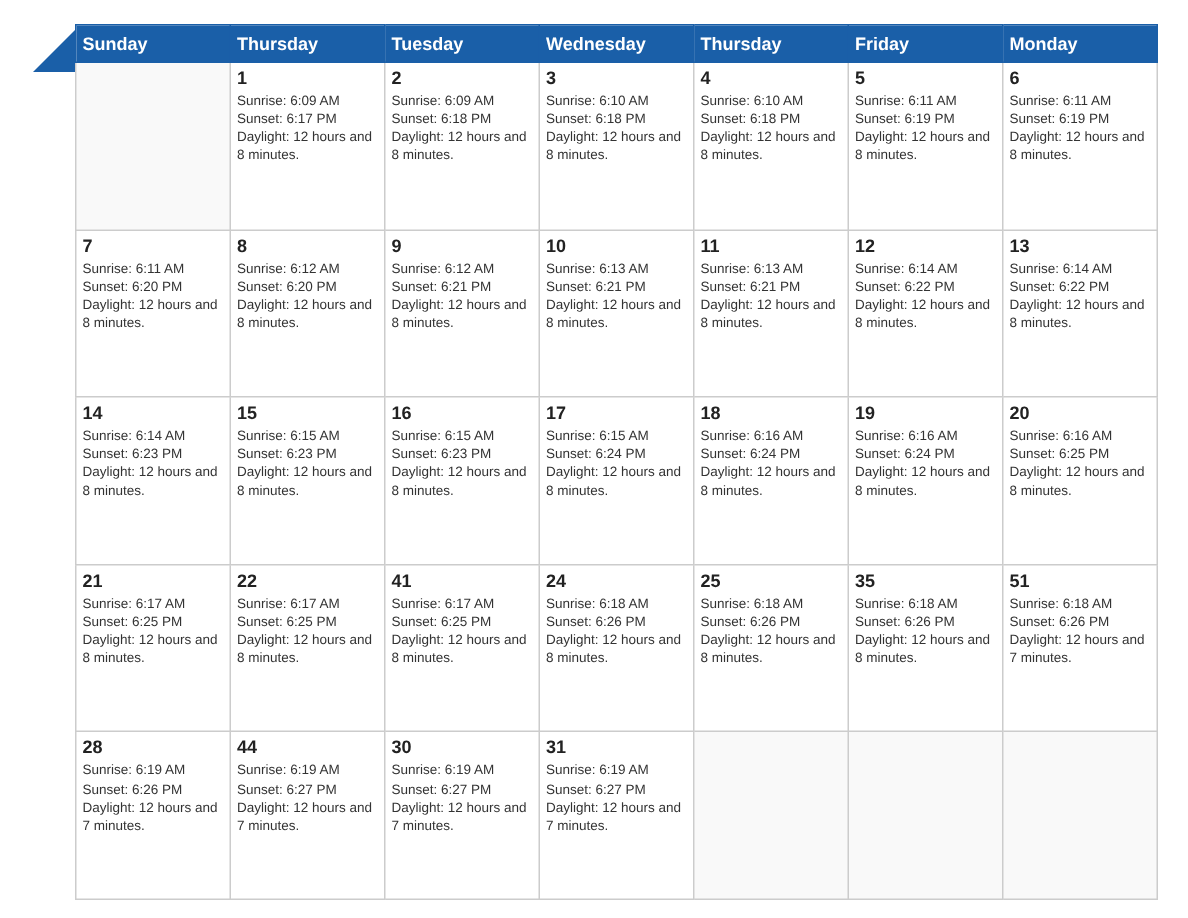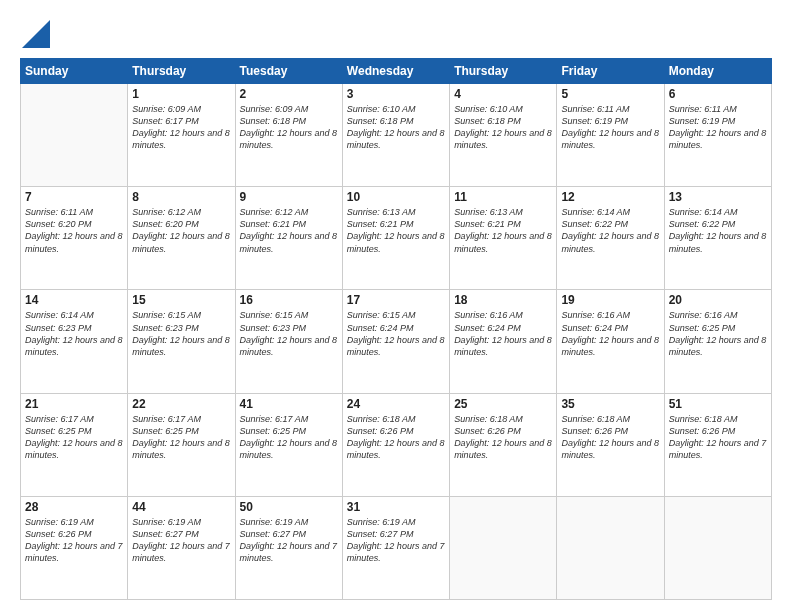--- a/index.html
+++ b/index.html
@@ -8,21 +8,20 @@
       background: #fff;
       width: 792px;
       height: 612px;
       overflow: hidden;
     }
     .page {
       width: 792px;
       height: 612px;
       padding: 16px 20px 12px 20px;
       display: flex;
-      flex-direction: column;
     }
     .header {
       display: flex;
       justify-content: space-between;
       align-items: flex-start;
       margin-bottom: 10px;
     }
     .logo {
       display: flex;
       align-items: center;
@@ -82,21 +81,20 @@
     .day-number {
       font-size: 12px;
       font-weight: bold;
       display: block;
       margin-bottom: 2px;
     }
     .day-info {
       font-size: 9px;
       color: #333;
       line-height: 1.35;
-      font-style: italic;
     }
     .empty-cell {
       background: #f9f9f9;
     }
   </style>
 </head>
 <body>
 
 <div class="page">
   <div class="header">
@@ -248,21 +246,21 @@
         <tr>
           <td>
             <span class="day-number">28</span>
             <div class="day-info">Sunrise: 6:19 AM<br>Sunset: 6:26 PM<br>Daylight: 12 hours and 7 minutes.</div>
           </td>
           <td>
             <span class="day-number">44</span>
             <div class="day-info">Sunrise: 6:19 AM<br>Sunset: 6:27 PM<br>Daylight: 12 hours and 7 minutes.</div>
           </td>
           <td>
-            <span class="day-number">50</span>
+            <span class="day-number">30</span>
             <div class="day-info">Sunrise: 6:19 AM<br>Sunset: 6:27 PM<br>Daylight: 12 hours and 7 minutes.</div>
           </td>
           <td>
             <span class="day-number">31</span>
             <div class="day-info">Sunrise: 6:19 AM<br>Sunset: 6:27 PM<br>Daylight: 12 hours and 7 minutes.</div>
           </td>
           <td class="empty-cell"></td>
           <td class="empty-cell"></td>
           <td class="empty-cell"></td>
         </tr>

